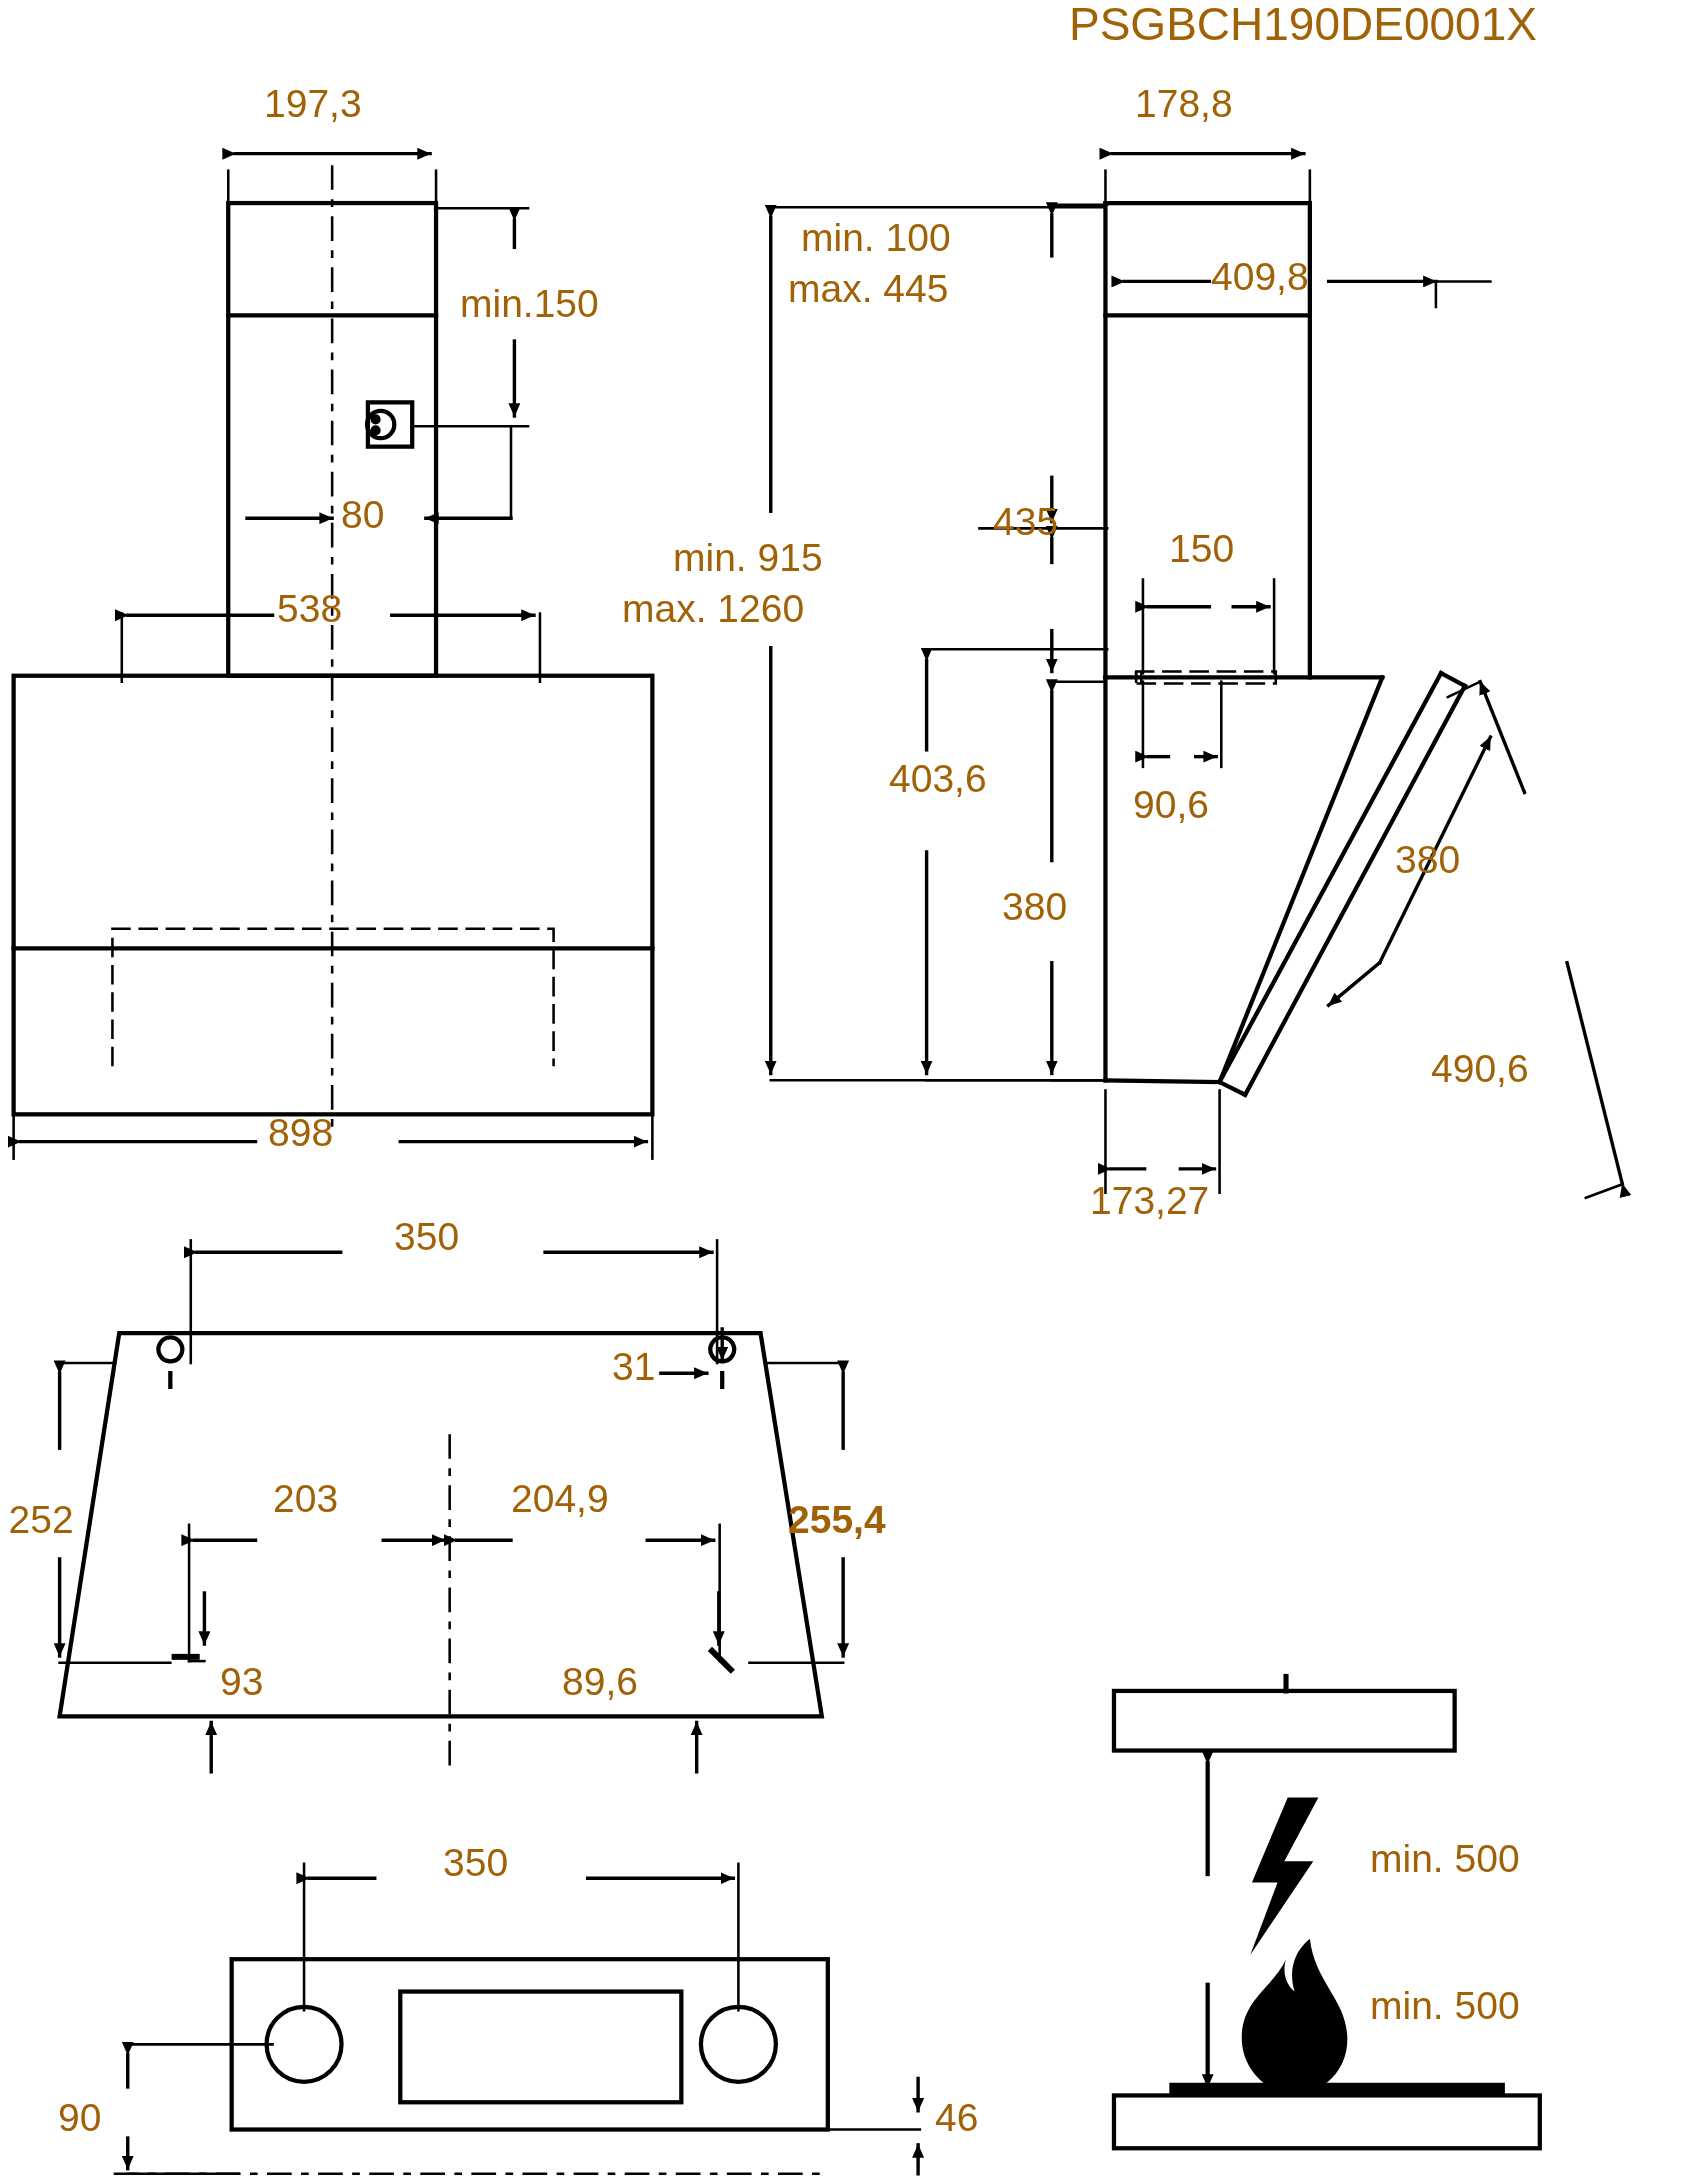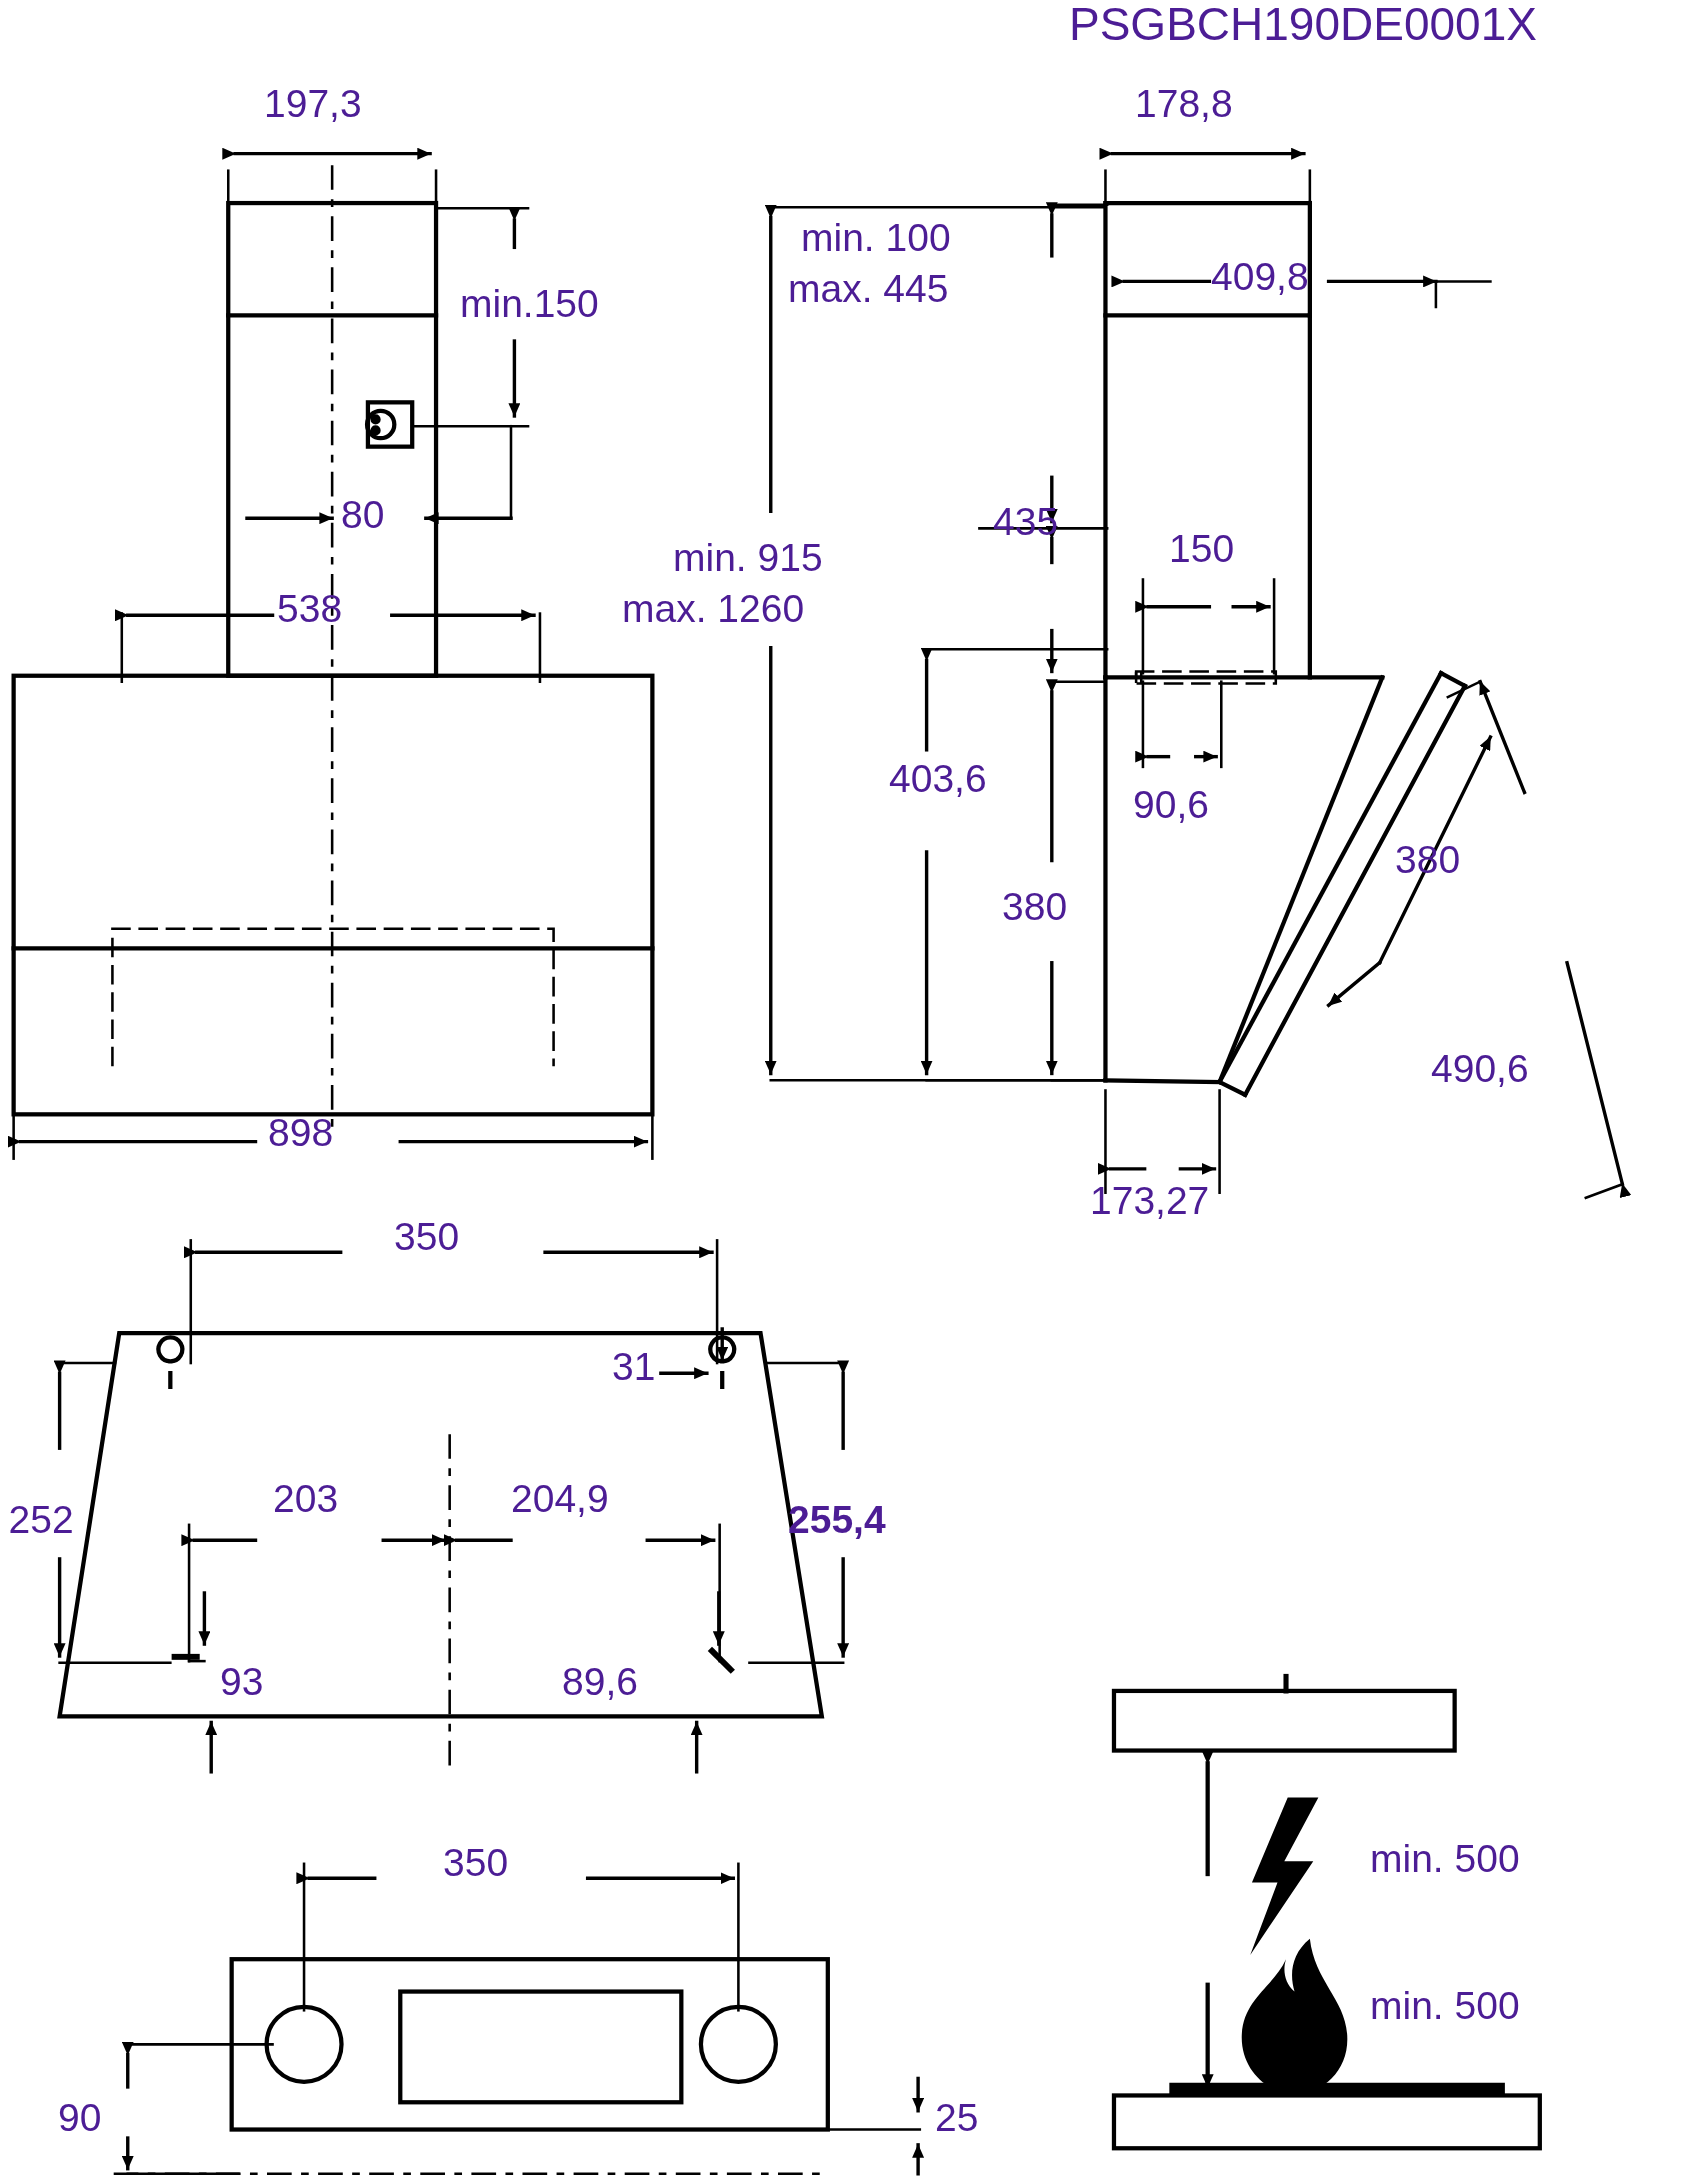--- a/index.html
+++ b/index.html
@@ -23,21 +23,21 @@
     left: 0;
     top: 0;
     width: 1688px;
     height: 2181px;
   }
   .lbl {
     position: absolute;
     font-family: "Liberation Sans", sans-serif;
     font-size: 39px;
     line-height: 1.08;
-    color: #4c1d95;
+    color: #a16207;
     white-space: pre;
   }
   .lbl.title {
     font-size: 46px;
   }
 </style>
 </head>
 <body>
 
 <div id="sheet">
@@ -284,19 +284,19 @@
   <div class="lbl" style="left:612px; top:1346px;">31</div>
   <div class="lbl" style="left:8.5px; top:1499px;">252</div>
   <div class="lbl" style="left:273px; top:1478px;">203</div>
   <div class="lbl" style="left:511px; top:1478px;">204,9</div>
   <div class="lbl" style="left:788px; top:1499px;font-weight:bold;">255,4</div>
   <div class="lbl" style="left:220px; top:1661px;">93</div>
   <div class="lbl" style="left:562px; top:1661px;">89,6</div>
 
   <div class="lbl" style="left:443px; top:1842px;">350</div>
   <div class="lbl" style="left:58px; top:2097px;text-align:center;">90</div>
-  <div class="lbl" style="left:935px; top:2097px;">25</div>
+  <div class="lbl" style="left:935px; top:2097px;">46</div>
 
   <div class="lbl" style="left:1370px; top:1838px;">min. 500</div>
   <div class="lbl" style="left:1370px; top:1985px;">min. 500</div>
 
 </div>
 
 
 </body></html>

